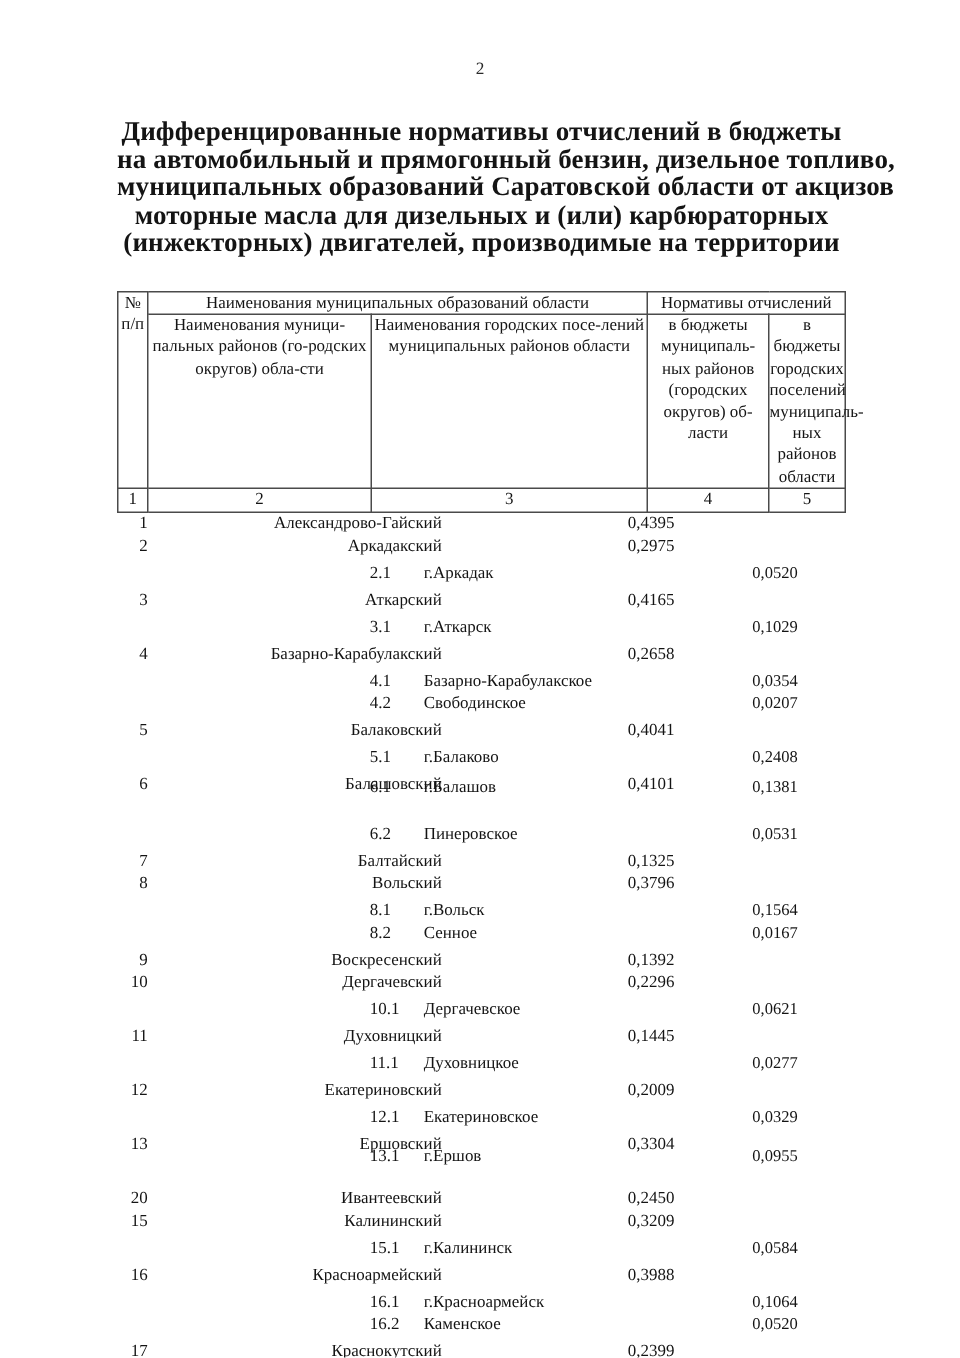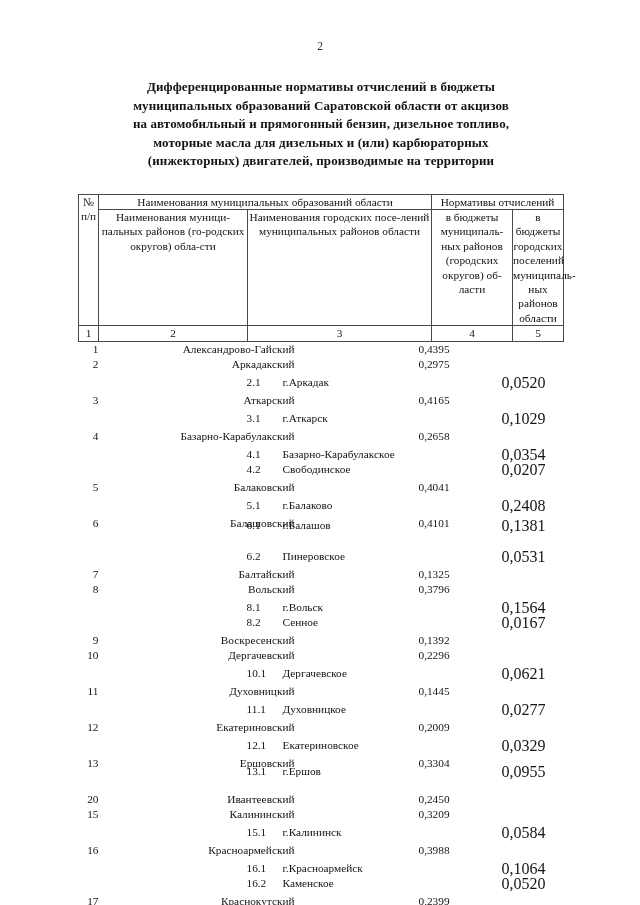--- a/index.html
+++ b/index.html
@@ -34,21 +34,21 @@
   }
 
   
   .doc-title {
     position: absolute;
     top: 78px;
     left: 78px;
     width: 486px;
     text-align: center;
     font-weight: bold;
-    font-size: 13px;
+    font-size: 18px;
     line-height: 18.6px;
     letter-spacing: 0.1px;
     color: #141414;
   }
   .doc-title .tline { display: block; white-space: nowrap; }
 
   
   .units-note {
     position: absolute;
     top: 181px;
@@ -151,34 +151,34 @@
     left: 340px;
     width: 80px;
     text-align: left;
     font-size: 11.3px;
   }
   .c-val5 {
     position: absolute;
     left: 423px;
     width: 58px;
     text-align: left;
-    font-size: 16px;
+    font-size: 11px;
   }
 </style>
 </head>
 <body>
 
 <div class="page">
 
   <div class="page-number">2</div>
 
   <div class="doc-title">
     <span class="tline">Дифференцированные нормативы отчислений в бюджеты</span>
+    <span class="tline">на автомобильный и прямогонный бензин, дизельное топливо,</span>
     <span class="tline">муниципальных образований Саратовской области от акцизов</span>
-    <span class="tline">на автомобильный и прямогонный бензин, дизельное топливо,</span>
     <span class="tline">моторные масла для дизельных и (или) карбюраторных</span>
     <span class="tline">(инжекторных) двигателей, производимые на территории</span>
   </div>
 
 
   <table class="tbl">
     <colgroup>
       <col style="width:20px">
       <col style="width:149px">
       <col style="width:184px">

